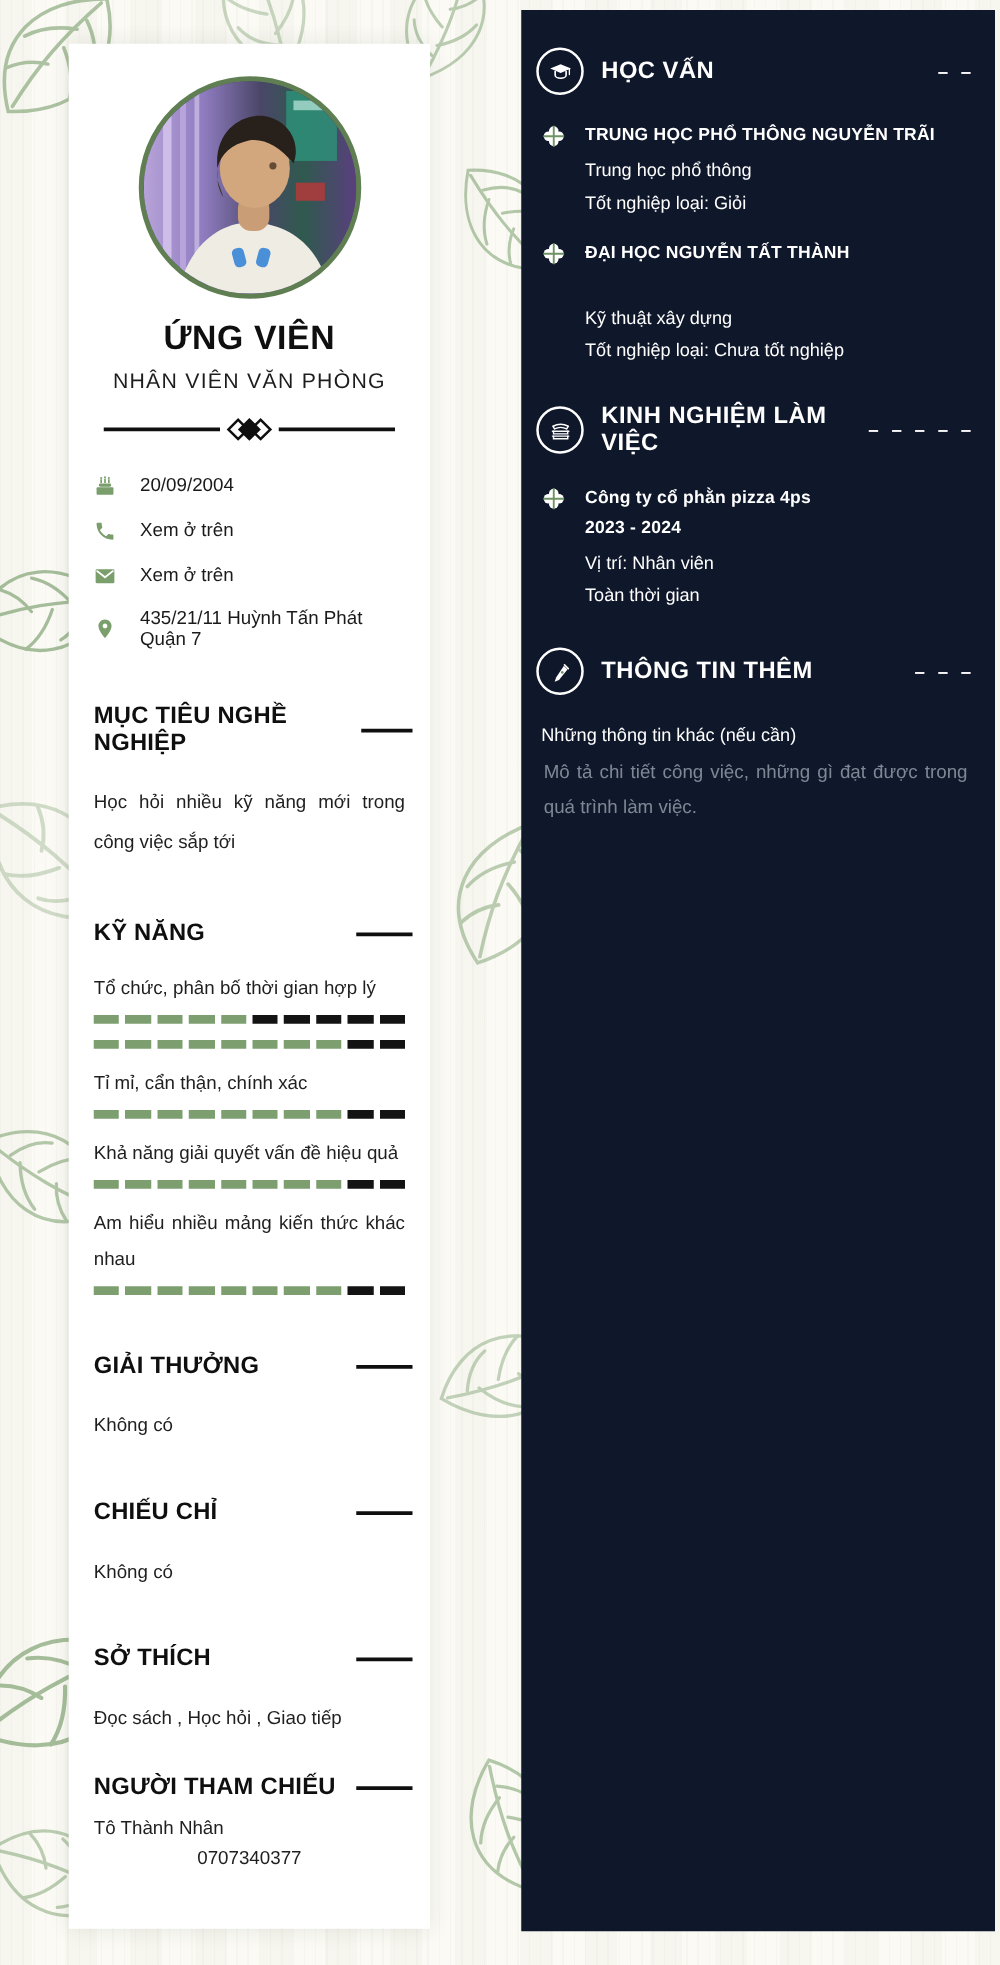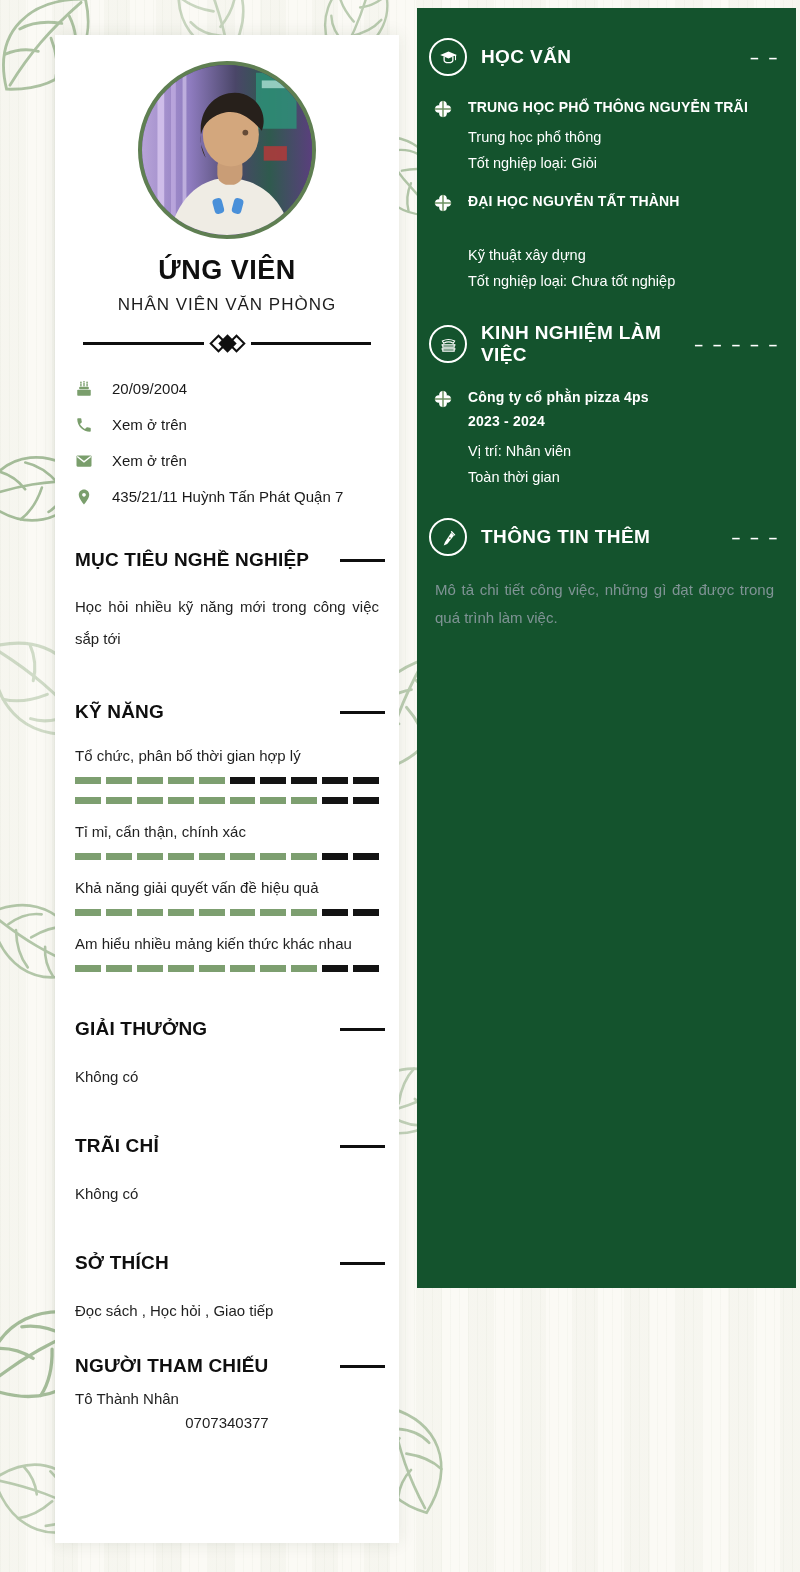--- a/index.html
+++ b/index.html
@@ -10,40 +10,40 @@
   
   .bg-texture { position:absolute; inset:0;
     background:
       repeating-linear-gradient(90deg, rgba(130,150,115,0.045) 0 1px, transparent 1px 9px),
       repeating-linear-gradient(90deg, rgba(205,210,190,0.10) 0 26px, transparent 26px 52px);
   }
   .leaf { position:absolute; color:#6e9660; }
   .leaf svg { width:100%; height:100%; }
 
   
-  .panel { position:absolute; left:417px; top:8px; width:379px; height:1280px;
-    background:#14532d; color:#fff; padding:20px 16px 0 12px; }
+  .panel { position:absolute; left:417px; top:8px; width:379px; height:1537px;
+    background:#0f172a; color:#fff; padding:20px 16px 0 12px; }
   .phead { display:flex; align-items:center; gap:14px; margin:10px 0 20px; }
   .hicon { width:38px; height:38px; min-width:38px; border:2px solid #fff; border-radius:50%;
     display:flex; align-items:center; justify-content:center; }
   .hicon svg { width:21px; height:21px; }
   .htitle { font-size:19px; font-weight:bold; letter-spacing:.4px; flex:1; }
   .hdash { font-weight:bold; font-size:15px; letter-spacing:3px; white-space:nowrap; }
   .pitem { display:flex; gap:13px; margin:0 0 14px 4px; }
   .pbullet { width:22px; min-width:22px; padding-top:3px; }
   .pbullet svg { width:20px; height:20px; }
   .pititle { font-size:14px; font-weight:bold; line-height:22px; margin-bottom:6px; letter-spacing:.2px; }
   .piline { font-size:14.5px; line-height:26px; }
   .pspacer { height:24px; }
   .pnote { font-size:14.5px; line-height:26px; margin-left:4px; }
   .pplaceholder { font-size:15px; line-height:28px; margin:2px 6px 0 6px; color:#9aa3ae; opacity:.8; text-align:justify; }
   .psection { margin-bottom:28px; }
 
   
-  .card { position:absolute; left:55px; top:35px; width:344px; height:1508px;
+  .card { position:absolute; left:55px; top:35px; width:289px; height:1508px;
     background:#ffffff; box-shadow:0 0 16px rgba(40,60,30,0.10); padding:0 20px; }
   .photo-wrap { width:178px; height:178px; border-radius:50%; border:4px solid #5f7f52;
     overflow:hidden; margin:26px auto 0; background:#4a4668; }
   .photo-wrap svg { width:100%; height:100%; display:block; }
   .name { margin-top:16px; text-align:center; font-size:27px; font-weight:bold; color:#0f0f0f; letter-spacing:.5px; }
   .subtitle { margin-top:9px; text-align:center; font-size:17px; letter-spacing:1px; color:#1d1d1d; }
 
   .divider { display:flex; align-items:center; margin:22px 8px 0; }
   .divider .line { flex:1; height:2.5px; background:#0f0f0f; }
   .dia { width:13px; height:13px; transform:rotate(45deg); }
@@ -232,20 +232,21 @@
         <div class="hicon">
           <svg viewBox="0 0 48 48">
             <path d="M16 34 L30 13 l6.5 6.5 L21 39 l-8 3 z" fill="#fff"></path>
             <circle cx="27" cy="25" r="2.4" fill="#6f9264"></circle>
             <path d="M31 11 l7 7" stroke="#fff" stroke-width="3" stroke-linecap="round"></path>
           </svg>
         </div>
         <div class="htitle">THÔNG TIN THÊM</div>
         <div class="hdash">– – –</div>
       </div>
+      <div class="pnote">Những thông tin khác (nếu cần)</div>
       <div class="pplaceholder">Mô tả chi tiết công việc, những gì đạt được trong quá trình làm việc.</div>
     </div>
   </div>
 
   <div class="card">
 
     <div class="photo-wrap">
       <svg viewBox="0 0 176 176">
         <defs>
           <linearGradient id="pbg" x1="0" y1="0" x2="1" y2="0">
@@ -424,21 +425,21 @@
     <div class="sec-awards">
       <div class="lsec-head">
         <span class="lsec-title">GIẢI THƯỞNG</span>
         <span class="lsec-rule"></span>
       </div>
       <div class="plain-line">Không có</div>
     </div>
 
     <div class="sec-cert">
       <div class="lsec-head">
-        <span class="lsec-title">TRÃI CHỈ</span>
+        <span class="lsec-title">CHIẾU CHỈ</span>
         <span class="lsec-rule"></span>
       </div>
       <div class="plain-line">Không có</div>
     </div>
 
     <div class="sec-hobby">
       <div class="lsec-head">
         <span class="lsec-title">SỞ THÍCH</span>
         <span class="lsec-rule"></span>
       </div>

